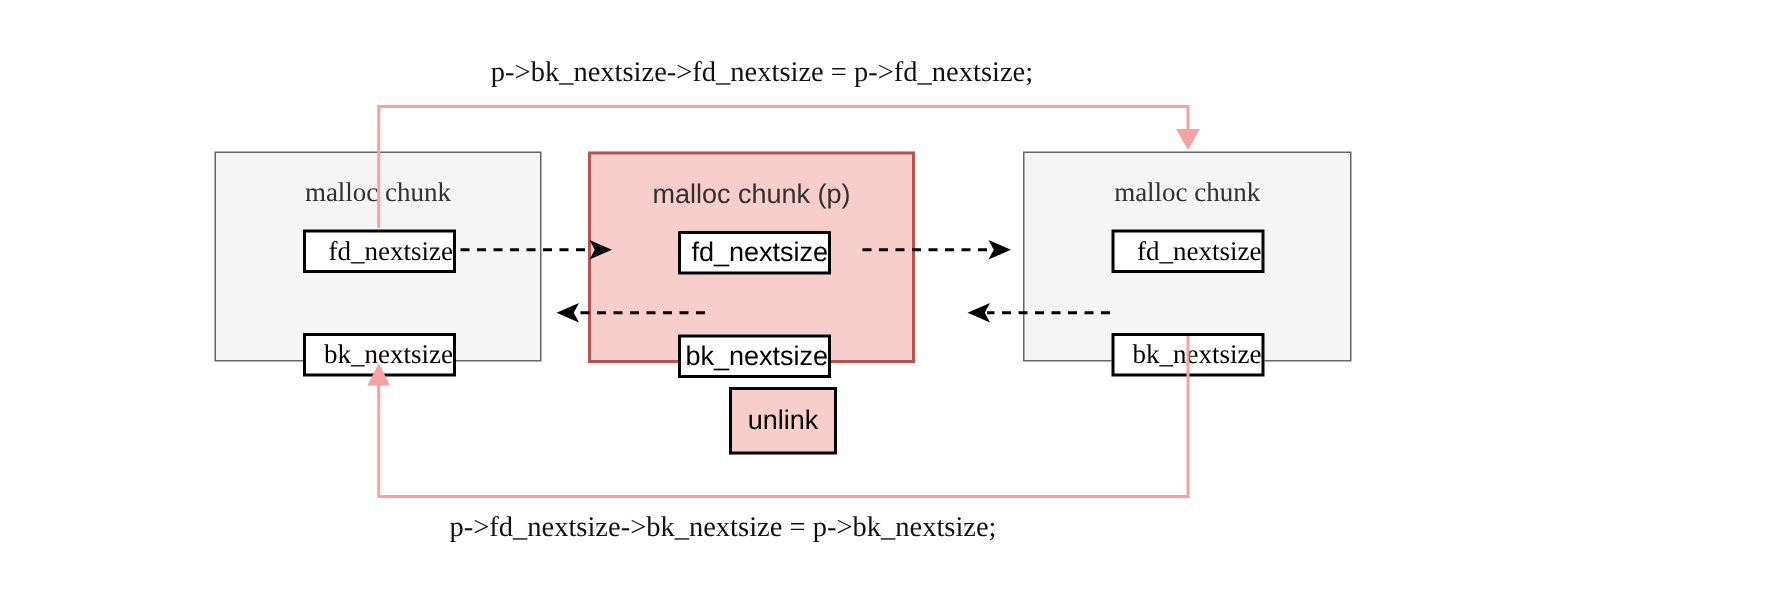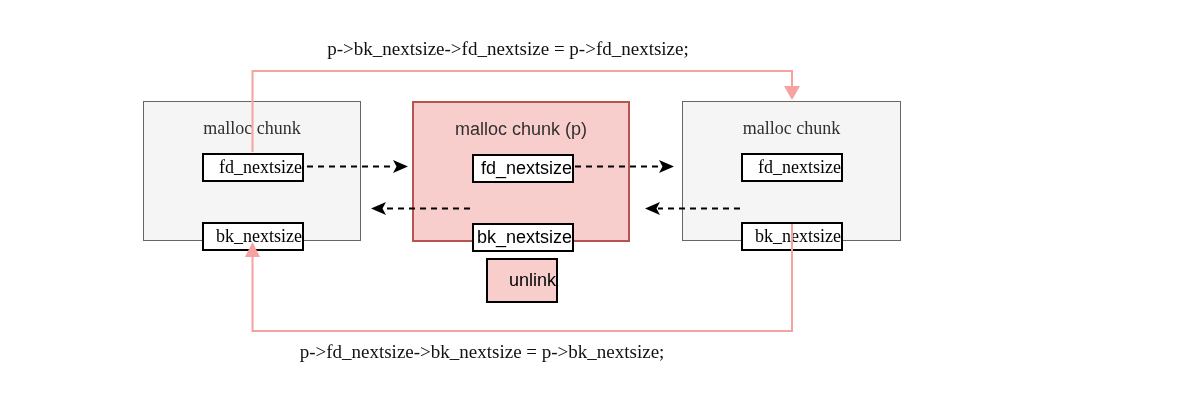--- a/index.html
+++ b/index.html
@@ -55,21 +55,21 @@
   .field.bk{top:93px;margin-top:27px;}
   .unlink-box{
     position:absolute;
     left:486px;top:258px;
     width:72px;height:45px;
     box-sizing:border-box;
     background:var(--pink_fill);
     border:2px solid #000000;
     font-size:18px;
     color:#000000;
-    text-align:right;
+    text-align:center;
     line-height:41px;
   }
   svg.overlay{
     position:absolute;
     left:0;top:0;
     pointer-events:none;
   }
   .pink-line{stroke:var(--connector);stroke-width:2;fill:none;}
   .pink-head{fill:var(--connector);stroke:none;}
   .dash-line{stroke:var(--arrow);stroke-width:2;fill:none;stroke-dasharray:6 5;}
@@ -81,21 +81,21 @@
 <div class="canvas">
 
   <div class="assign-label" style="left:508px;top:38px;">p-&gt;bk_nextsize-&gt;fd_nextsize = p-&gt;fd_nextsize;</div>
 
   <div class="chunk gray" style="left:143px;top:101px;width:218px;height:140px;">
     <div class="chunk-title">malloc chunk</div>
     <div class="field fd">fd_nextsize</div>
     <div class="field bk">bk_nextsize</div>
   </div>
 
-  <div class="chunk pink" style="left:412px;top:101px;width:218px;height:141px;">
+  <div class="chunk pink" style="left:392px;top:101px;width:218px;height:141px;">
     <div class="chunk-title">malloc chunk (p)</div>
     <div class="field fd">fd_nextsize</div>
     <div class="field bk">bk_nextsize</div>
   </div>
 
   <div class="chunk gray" style="left:682px;top:101px;width:219px;height:140px;">
     <div class="chunk-title">malloc chunk</div>
     <div class="field fd">fd_nextsize</div>
     <div class="field bk">bk_nextsize</div>
   </div>

